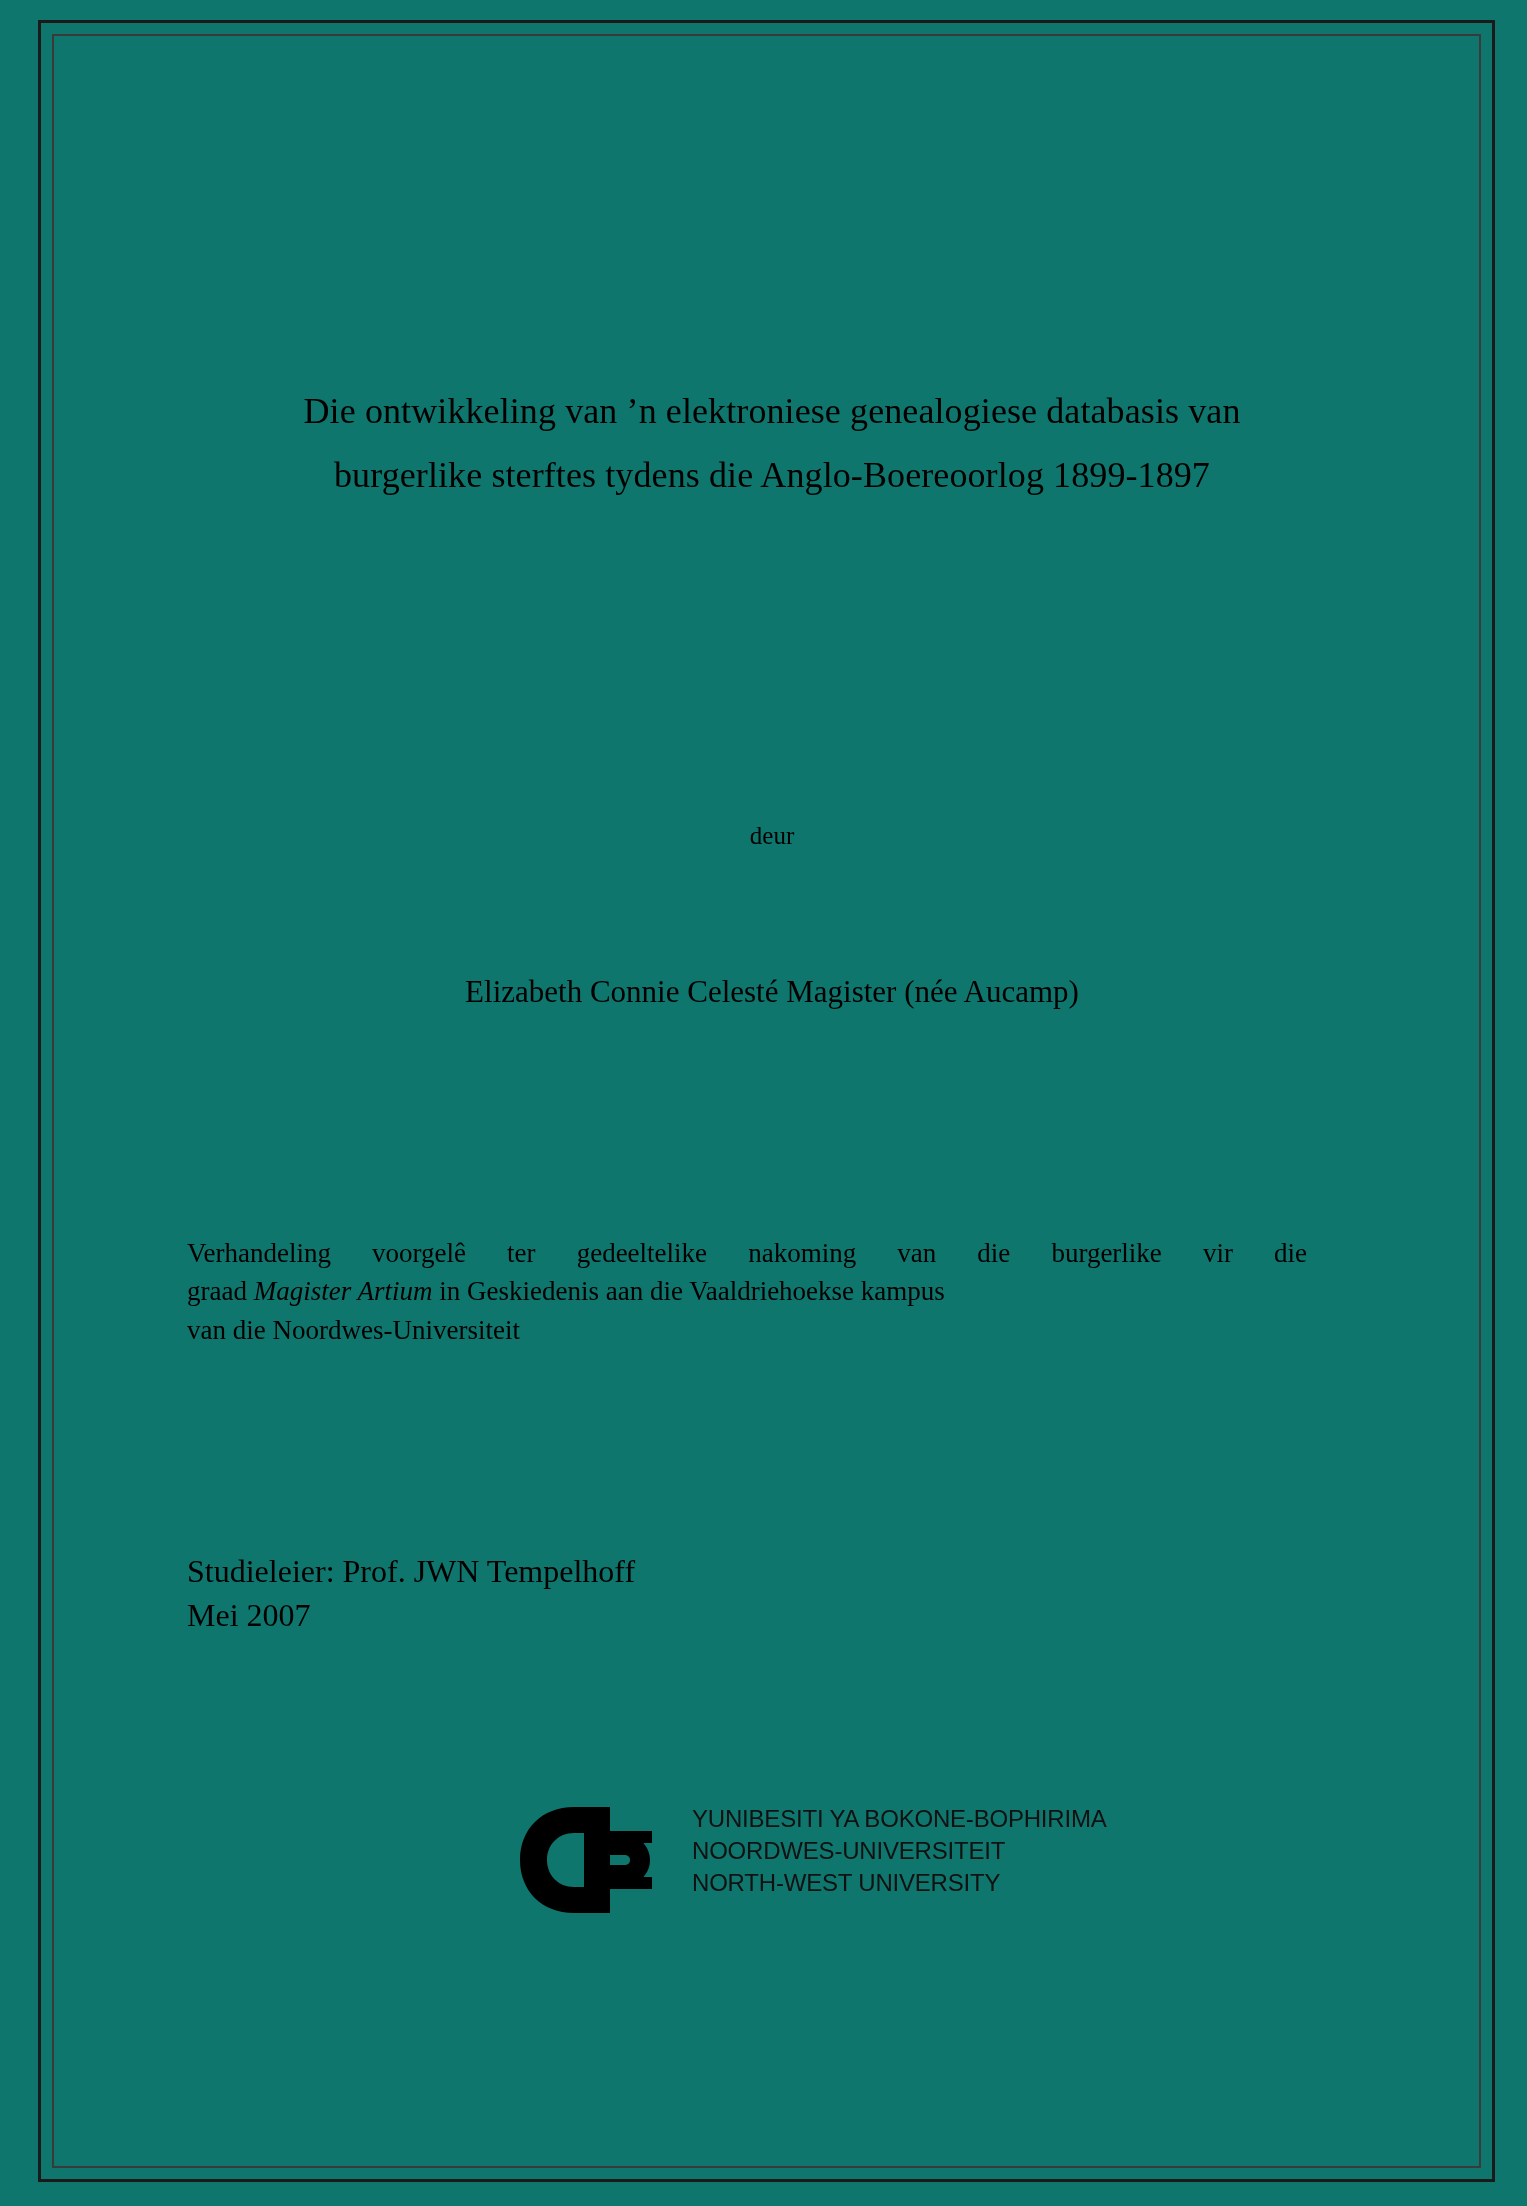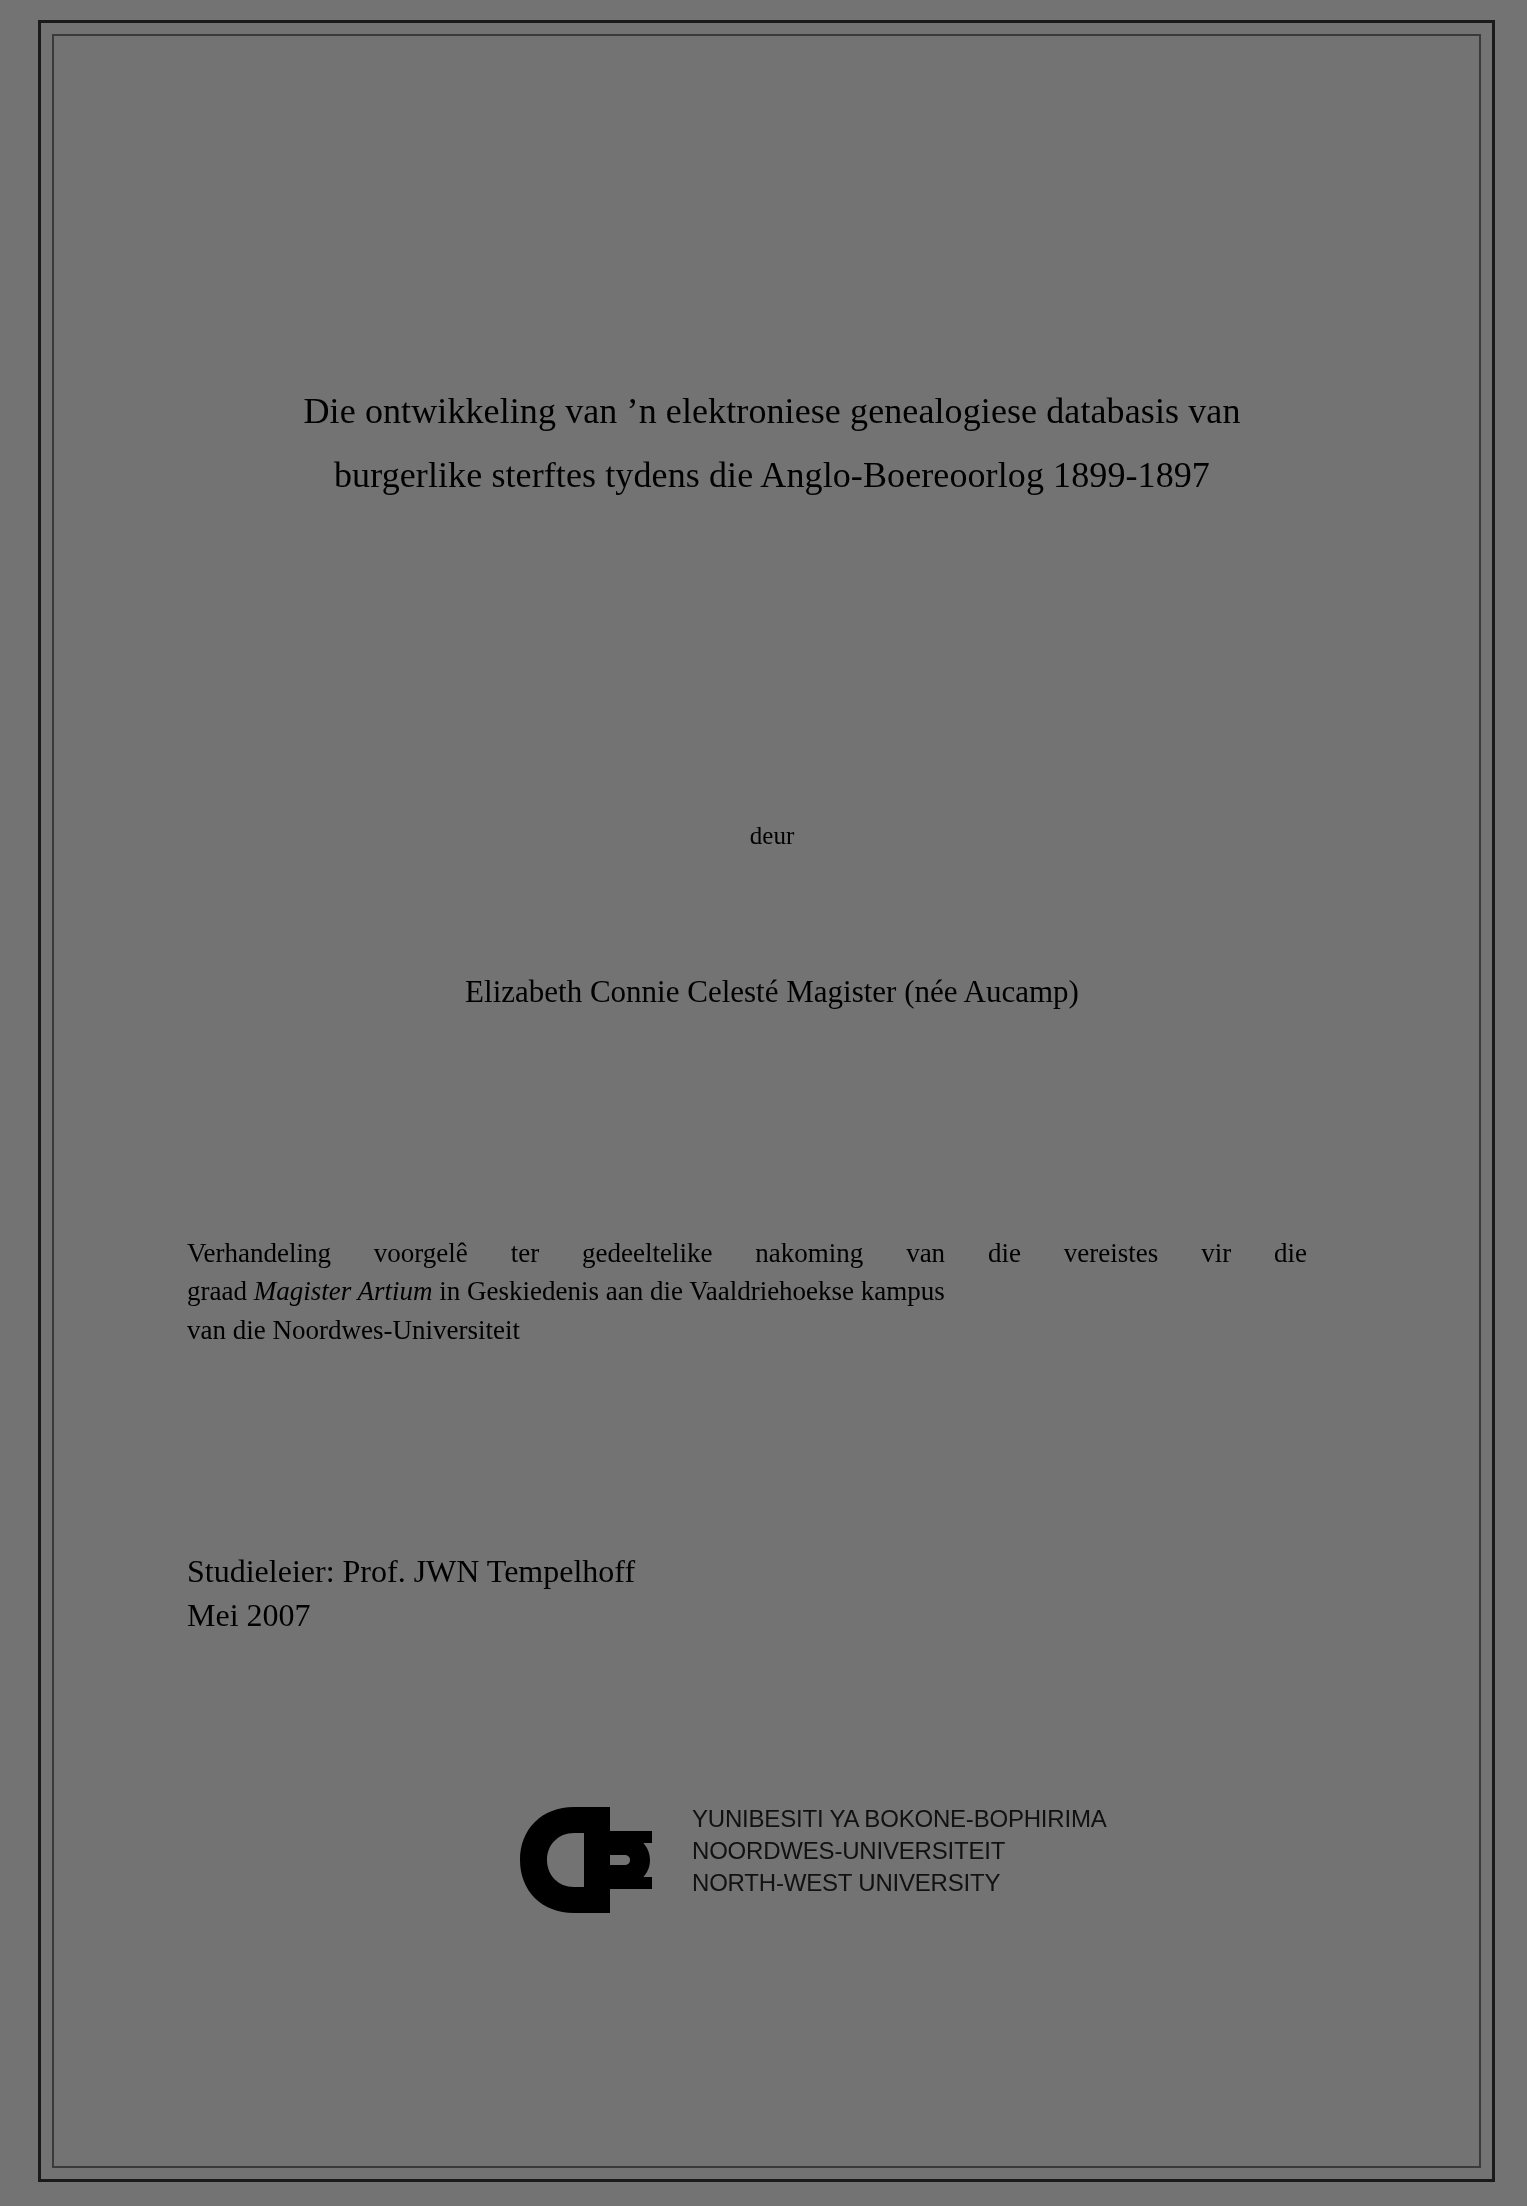--- a/index.html
+++ b/index.html
@@ -4,21 +4,21 @@
 <style>
   html, body {
     margin: 0;
     padding: 0;
     background: #ffffff;
   }
   .page {
     position: relative;
     width: 1527px;
     height: 2206px;
-    background: #737373;
+    background: #0f766e;
     overflow: hidden;
     font-family: "Liberation Serif", serif;
     color: #000000;
   }
   
   .scan-border-outer {
     position: absolute;
     left: 38px;
     top: 20px;
     width: 1457px;
@@ -137,21 +137,21 @@
     <div class="title-block">
       <div class="title-line">Die ontwikkeling van ’n elektroniese genealogiese databasis van</div>
       <div class="title-line">burgerlike sterftes tydens die Anglo-Boereoorlog 1899-1897</div>
     </div>
 
     <div class="deur">deur</div>
 
     <div class="author">Elizabeth Connie Celesté Magister (née Aucamp)</div>
 
     <div class="statement">
-      <div class="just">Verhandeling voorgelê ter gedeeltelike nakoming van die vereistes vir die</div>
+      <div class="just">Verhandeling voorgelê ter gedeeltelike nakoming van die burgerlike vir die</div>
       <div class="plain"><span>graad </span><em>Magister Artium</em><span> in Geskiedenis aan die Vaaldriehoekse kampus</span></div>
       <div class="plain">van die Noordwes-Universiteit</div>
     </div>
 
     <div class="supervisor">
       <div>Studieleier: Prof. JWN Tempelhoff</div>
       <div>Mei 2007</div>
     </div>
 
     <div class="logo-block">

